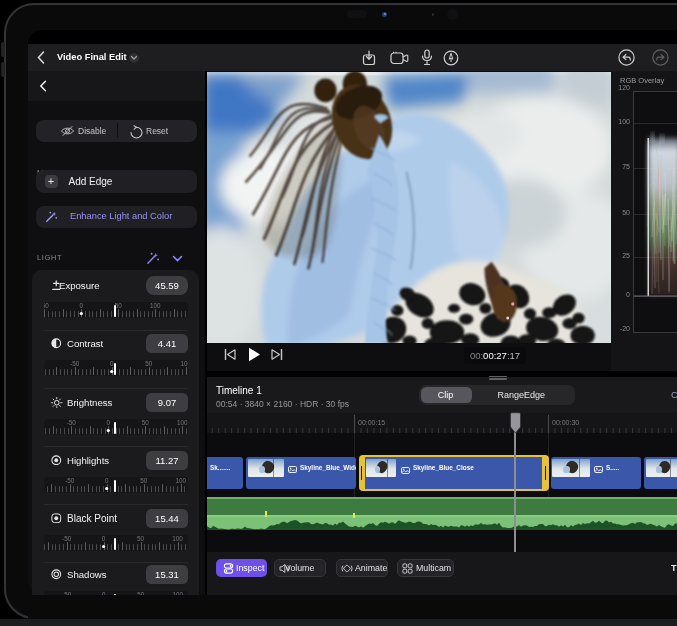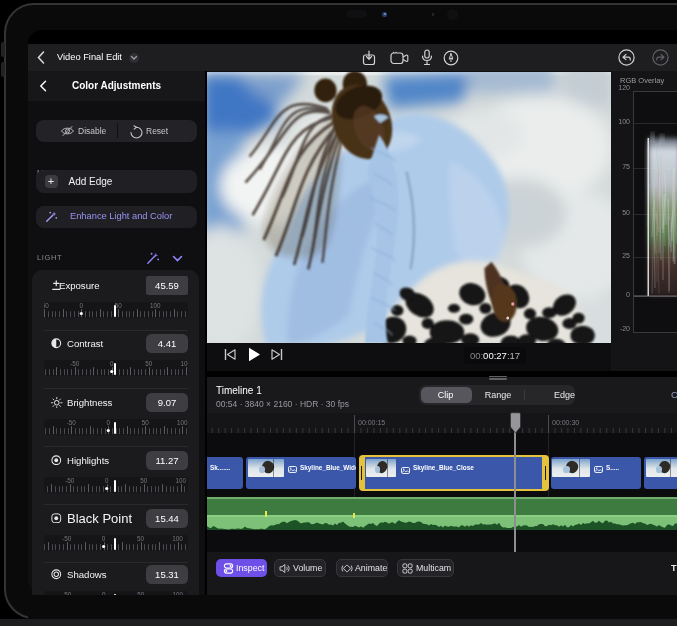--- a/index.html
+++ b/index.html
@@ -15,21 +15,21 @@
 <div class="abs" style="left:28px;top:30px;width:652px;height:565px;background:#000;border-radius:14px 0 0 14px"></div>
 <div class="abs" style="left:347px;top:10px;width:20px;height:8px;background:#101012;border-radius:4px"></div>
 <div class="abs" style="left:382px;top:12px;width:4.5px;height:4.5px;background:#27406e;border-radius:50%"></div>
 <div class="abs" style="left:384px;top:13px;width:1.5px;height:1.5px;background:#6f8fc4;border-radius:50%"></div>
 <div class="abs" style="left:431.5px;top:13px;width:2.5px;height:2.5px;background:#2a2a2d;border-radius:50%"></div>
 <div class="abs" style="left:447px;top:9px;width:11px;height:11px;background:#101012;border-radius:50%"></div>
 <div class="abs" style="left:28px;top:44px;width:652px;height:27px;background:#1e1e21"></div>
 <svg class="abs" style="left:36px;top:50px" width="10" height="15" viewBox="0 0 10 15">
       <path d="M7.5 2 L2.5 7.5 L7.5 13" stroke="#d6d6da" stroke-width="1.6" fill="none" stroke-linecap="round"></path>
     </svg>
-<div class="abs" style="left:57px;top:44px;height:27px;line-height:27px;color:#fff;font-size:9.3px;font-weight:normal">Video Final Edit</div>
+<div class="abs" style="left:57px;top:44px;height:27px;line-height:27px;color:#fff;font-size:9.3px;font-weight:bold">Video Final Edit</div>
 <div class="abs" style="left:128.5px;top:52.5px;width:10.5px;height:10.5px;border-radius:50%;background:#303034"></div>
 <svg class="abs" style="left:130px;top:55px" width="8" height="6" viewBox="0 0 8 6">
       <path d="M1.5 1.5 L4 4 L6.5 1.5" stroke="#9b9ba0" stroke-width="1.3" fill="none" stroke-linecap="round"></path>
     </svg>
 <svg class="abs" style="left:362px;top:50px" width="14" height="16" viewBox="0 0 14 16">
       <rect x="1.5" y="5" width="11" height="9.5" rx="2" stroke="#d2d2d6" stroke-width="1.2" fill="none"></rect>
       <path d="M7 1 L7 9 M4.5 6.5 L7 9.3 L9.5 6.5" stroke="#d2d2d6" stroke-width="1.2" fill="none" stroke-linecap="round" stroke-linejoin="round"></path>
     </svg>
 <svg class="abs" style="left:390px;top:51px" width="20" height="14" viewBox="0 0 20 14">
       <rect x="1" y="2" width="12" height="10.5" rx="2.8" stroke="#d2d2d6" stroke-width="1.2" fill="none"></rect>
@@ -50,21 +50,20 @@
     </svg>
 <svg class="abs" style="left:652px;top:49px" width="17" height="17" viewBox="0 0 17 17">
       <circle cx="8.5" cy="8.5" r="7.6" stroke="#606065" stroke-width="1.2" fill="none"></circle>
       <path d="M12 8.2 L9 5.4 M12 8.2 L9 10.6 M12 8.2 L6.5 8.2 C5 8.2 4.7 9.2 4.7 11" stroke="#606065" stroke-width="1.2" fill="none" stroke-linecap="round"></path>
     </svg>
 <div class="abs" style="left:28px;top:71px;width:177px;height:524px;background:#0f0f11;border-radius:0 0 0 14px"></div>
 <div class="abs" style="left:28px;top:71px;width:177px;height:30px;background:#17171a"></div>
 <svg class="abs" style="left:39px;top:80px" width="8" height="12" viewBox="0 0 8 12">
       <path d="M6.5 1.2 L1.8 6 L6.5 10.8" stroke="#fff" stroke-width="1.4" fill="none" stroke-linecap="round"></path>
     </svg>
-<div class="abs" style="left:28px;top:71px;width:177px;height:30px;line-height:30px;text-align:center;color:#fff;font-size:10px;font-weight:bold">Color Adjustments</div>
 <div class="abs" style="left:36px;top:119.5px;width:161px;height:22.5px;background:#232327;border-radius:8px"></div>
 <div class="abs" style="left:116.5px;top:123px;width:1px;height:15px;background:#111113"></div>
 <svg class="abs" style="left:60px;top:125px" width="15" height="12" viewBox="0 0 15 12">
       <path d="M1.5 6 C4 2.2,11 2.2,13.5 6 C11 9.8,4 9.8,1.5 6 Z" stroke="#b9b9bd" stroke-width="1" fill="none"></path>
       <circle cx="7.5" cy="6" r="2" stroke="#b9b9bd" stroke-width="1" fill="none"></circle>
       <path d="M3 10.5 L12 1.5" stroke="#b9b9bd" stroke-width="1" stroke-linecap="round"></path>
     </svg>
 <div class="abs" style="left:78px;top:119.5px;height:22.5px;line-height:22.5px;color:#c6c6ca;font-size:8.5px">Disable</div>
 <svg class="abs" style="left:130px;top:124.5px" width="13" height="14" viewBox="0 0 13 14">
       <path d="M6.5 2.2 C9.5 2.2,12 4.6,12 7.6 C12 10.6,9.5 13,6.5 13 C3.5 13,1 10.6,1 7.6 M6.5 2.2 L4 0.8 M6.5 2.2 L4.2 4.2" stroke="#c6c6ca" stroke-width="1.1" fill="none" stroke-linecap="round"></path>
@@ -90,21 +89,21 @@
       <circle cx="13" cy="9" r="1" fill="#8f88ff"></circle>
     </svg>
 <svg class="abs" style="left:172px;top:255px" width="11" height="7" viewBox="0 0 11 7">
       <path d="M1.5 1.5 L5.5 5.5 L9.5 1.5" stroke="#8f88ff" stroke-width="1.6" fill="none" stroke-linecap="round"></path>
     </svg>
 <div class="abs" style="left:32px;top:270px;width:167px;height:325px;background:#1b1b1e;border-radius:10px 10px 0 0"></div>
 <svg class="abs" style="left:51px;top:280.0px" width="10.5" height="11" viewBox="0 0 12 12">
       <path d="M3 3.5 L9 3.5 M6 0.8 L6 6.2 M2 10.5 L10 10.5" stroke="#e8e8ea" stroke-width="1.4" stroke-linecap="round"></path>
     </svg>
 <div class="abs" style="left:59px;top:276.0px;height:19px;line-height:19px;color:#f4f4f6;font-size:9.6px">Exposure</div>
-<div class="abs" style="left:146px;top:276.0px;width:42px;height:19px;background:#3d3d42;border-radius:2px;color:#fff;font-size:9.5px;text-align:center;line-height:19px">45.59</div>
+<div class="abs" style="left:146px;top:276.0px;width:42px;height:19px;background:#3d3d42;border-radius:8px;color:#fff;font-size:9.5px;text-align:center;line-height:19px">45.59</div>
 <div class="abs" style="left:44px;top:302.0px;width:144px;height:16px;background:#151518;border-radius:4px;overflow:hidden"></div>
 <svg class="abs" style="left:44px;top:302.0px" width="144" height="16" viewBox="0 0 144 16">
       <rect x="0" y="7.2" width="1" height="8" fill="#5d5d62"></rect>
       <rect x="4" y="9.2" width="1" height="6" fill="#4a4a4f"></rect>
       <rect x="8" y="9.2" width="1" height="6" fill="#4a4a4f"></rect>
       <rect x="11" y="9.2" width="1" height="6" fill="#4a4a4f"></rect>
       <rect x="15" y="9.2" width="1" height="6" fill="#4a4a4f"></rect>
       <rect x="19" y="7.2" width="1" height="8" fill="#5d5d62"></rect>
       <rect x="22" y="9.2" width="1" height="6" fill="#4a4a4f"></rect>
       <rect x="26" y="9.2" width="1" height="6" fill="#4a4a4f"></rect>
@@ -317,21 +316,21 @@
       <text x="99.7" y="5.5" font-size="6.3" fill="#77777c" text-anchor="middle" font-family="Liberation Sans">50</text>
       <text x="136.7" y="5.5" font-size="6.3" fill="#77777c" text-anchor="middle" font-family="Liberation Sans">100</text>
       <circle cx="62.7" cy="11.5" r="1.6" fill="#fff"></circle>
       <rect x="70.0" y="3" width="2" height="12" rx="1" fill="#fff"></rect>
     </svg>
 <div class="abs" style="left:44px;top:504.2px;width:144px;height:1px;background:#29292c"></div>
 <svg class="abs" style="left:51px;top:512.9px" width="10.5" height="10.5" viewBox="0 0 12 12">
       <rect x="1" y="1" width="10" height="10" rx="3" stroke="#e8e8ea" stroke-width="1.1" fill="none"></rect>
       <circle cx="6" cy="6" r="2.2" fill="#e8e8ea"></circle>
     </svg>
-<div class="abs" style="left:67px;top:508.9px;height:19px;line-height:19px;color:#f4f4f6;font-size:13px">Black Point</div>
+<div class="abs" style="left:67px;top:508.9px;height:19px;line-height:19px;color:#f4f4f6;font-size:10px">Black Point</div>
 <div class="abs" style="left:146px;top:508.9px;width:42px;height:19px;background:#3d3d42;border-radius:5.5px;color:#fff;font-size:9.5px;text-align:center;line-height:19px">15.44</div>
 <div class="abs" style="left:44px;top:534.9px;width:144px;height:16px;background:#151518;border-radius:4px;overflow:hidden"></div>
 <svg class="abs" style="left:44px;top:534.9px" width="144" height="16" viewBox="0 0 144 16">
       <rect x="0" y="9.2" width="1" height="6" fill="#4a4a4f"></rect>
       <rect x="4" y="7.2" width="1" height="8" fill="#5d5d62"></rect>
       <rect x="8" y="9.2" width="1" height="6" fill="#4a4a4f"></rect>
       <rect x="11" y="9.2" width="1" height="6" fill="#4a4a4f"></rect>
       <rect x="15" y="9.2" width="1" height="6" fill="#4a4a4f"></rect>
       <rect x="19" y="9.2" width="1" height="6" fill="#4a4a4f"></rect>
       <rect x="23" y="7.2" width="1" height="8" fill="#5d5d62"></rect>
@@ -626,22 +625,22 @@
     </svg>
 <div class="abs" style="left:207px;top:377px;width:473px;height:218px;background:#19191c"></div>
 <div class="abs" style="left:489px;top:375.6px;width:18px;height:1.6px;background:#606065;border-radius:1px"></div>
 <div class="abs" style="left:489px;top:378.4px;width:18px;height:1.6px;background:#606065;border-radius:1px"></div>
 <div class="abs" style="left:216px;top:385px;width:150px;height:12px;color:#fff;font-size:10px;font-weight:normal">Timeline 1</div>
 <div class="abs" style="left:216px;top:399px;width:220px;height:11px;color:#9a9aa0;font-size:8.5px">00:54 · 3840 × 2160 · HDR · 30 fps</div>
 <div class="abs" style="left:419px;top:385px;width:156px;height:20px;background:#27272a;border-radius:7px"></div>
 <div class="abs" style="left:421px;top:387px;width:51px;height:16px;background:#56565c;border-radius:5.5px"></div>
 <div class="abs" style="left:524px;top:390px;width:1px;height:10px;background:#3c3c40"></div>
 <div class="abs" style="left:419px;top:385px;width:53px;height:20px;line-height:20px;text-align:center;color:#fff;font-size:9px">Clip</div>
-<div class="abs" style="left:472px;top:385px;width:52px;height:20px;line-height:20px;text-align:center;color:#e8e8ea;font-size:9px">Range</div>
-<div class="abs" style="left:524px;top:385px;width:51px;height:20px;line-height:20px;text-align:right;color:#e8e8ea;font-size:9px">Edge</div>
+<div class="abs" style="left:472px;top:385px;width:52px;height:20px;line-height:20px;text-align:right;color:#e8e8ea;font-size:9px">Range</div>
+<div class="abs" style="left:524px;top:385px;width:51px;height:20px;line-height:20px;text-align:left;color:#e8e8ea;font-size:9px">Edge</div>
 <div class="abs" style="left:671px;top:389px;width:9px;height:12px;color:#93a3c4;font-size:9.5px">C</div>
 <div class="abs" style="left:207px;top:413px;width:473px;height:20px;background:#151518"></div>
 <svg class="abs" style="left:207px;top:413px" width="473" height="20" viewBox="0 0 473 20">
       <rect x="4.7" y="15" width="1" height="5" fill="#38383d"></rect>
       <rect x="11.2" y="15" width="1" height="5" fill="#38383d"></rect>
       <rect x="17.7" y="15" width="1" height="5" fill="#38383d"></rect>
       <rect x="24.1" y="15" width="1" height="5" fill="#38383d"></rect>
       <rect x="30.6" y="15" width="1" height="5" fill="#38383d"></rect>
       <rect x="37.1" y="15" width="1" height="5" fill="#38383d"></rect>
       <rect x="43.5" y="15" width="1" height="5" fill="#38383d"></rect>
@@ -786,21 +785,21 @@
       </g>
       <circle cx="8.3" cy="3.2" r="1.1" fill="#fff"></circle>
       <circle cx="3.7" cy="8.8" r="1.1" fill="#fff"></circle>
     </svg>
 <div class="abs" style="left:236px;top:559px;width:30px;height:18px;line-height:18px;color:#fff;font-size:8.8px">Inspect</div>
 <div class="abs" style="left:273.5px;top:559px;width:52px;height:18px;background:#242428;border:1px solid #37373b;border-radius:5px"></div>
 <svg class="abs" style="left:279px;top:562.5px" width="12" height="11" viewBox="0 0 12 11">
       <path d="M1 3.8 L3 3.8 L5.8 1.5 L5.8 9.5 L3 7.2 L1 7.2 Z" stroke="#d8d8db" stroke-width="0.9" fill="none" stroke-linejoin="round"></path>
       <path d="M7.6 4 C8.5 4.7,8.5 6.3,7.6 7 M9 2.6 C10.6 4,10.6 7,9 8.4" stroke="#d8d8db" stroke-width="0.9" fill="none" stroke-linecap="round"></path>
     </svg>
-<div class="abs" style="left:293px;top:559px;width:38px;height:32px;line-height:18px;color:#e2e2e5;font-size:8.8px">Volume</div>
+<div class="abs" style="left:285px;top:559px;width:38px;height:32px;line-height:18px;color:#e2e2e5;font-size:8.8px">Volume</div>
 <div class="abs" style="left:335.5px;top:559px;width:52px;height:18px;background:#242428;border:1px solid #37373b;border-radius:5px"></div>
 <svg class="abs" style="left:341px;top:562.5px" width="12" height="11" viewBox="0 0 12 11">
       <rect x="3.4" y="2.9" width="5.2" height="5.2" rx="0.8" transform="rotate(45 6 5.5)" stroke="#d8d8db" stroke-width="0.9" fill="none"></rect>
       <path d="M1.6 3 C0.7 4.5,0.7 6.5,1.6 8 M10.4 3 C11.3 4.5,11.3 6.5,10.4 8" stroke="#d8d8db" stroke-width="0.9" fill="none" stroke-linecap="round"></path>
     </svg>
 <div class="abs" style="left:355px;top:559px;width:38px;height:18px;line-height:18px;color:#e2e2e5;font-size:8.8px">Animate</div>
 <div class="abs" style="left:396.5px;top:559px;width:57px;height:18px;background:#242428;border:1px solid #37373b;border-radius:5px"></div>
 <svg class="abs" style="left:402px;top:562.5px" width="11" height="11" viewBox="0 0 12 12">
       <g stroke="#d8d8db" stroke-width="1" fill="none">
         <rect x="1" y="1" width="4.2" height="4.2" rx="1.2"></rect>

